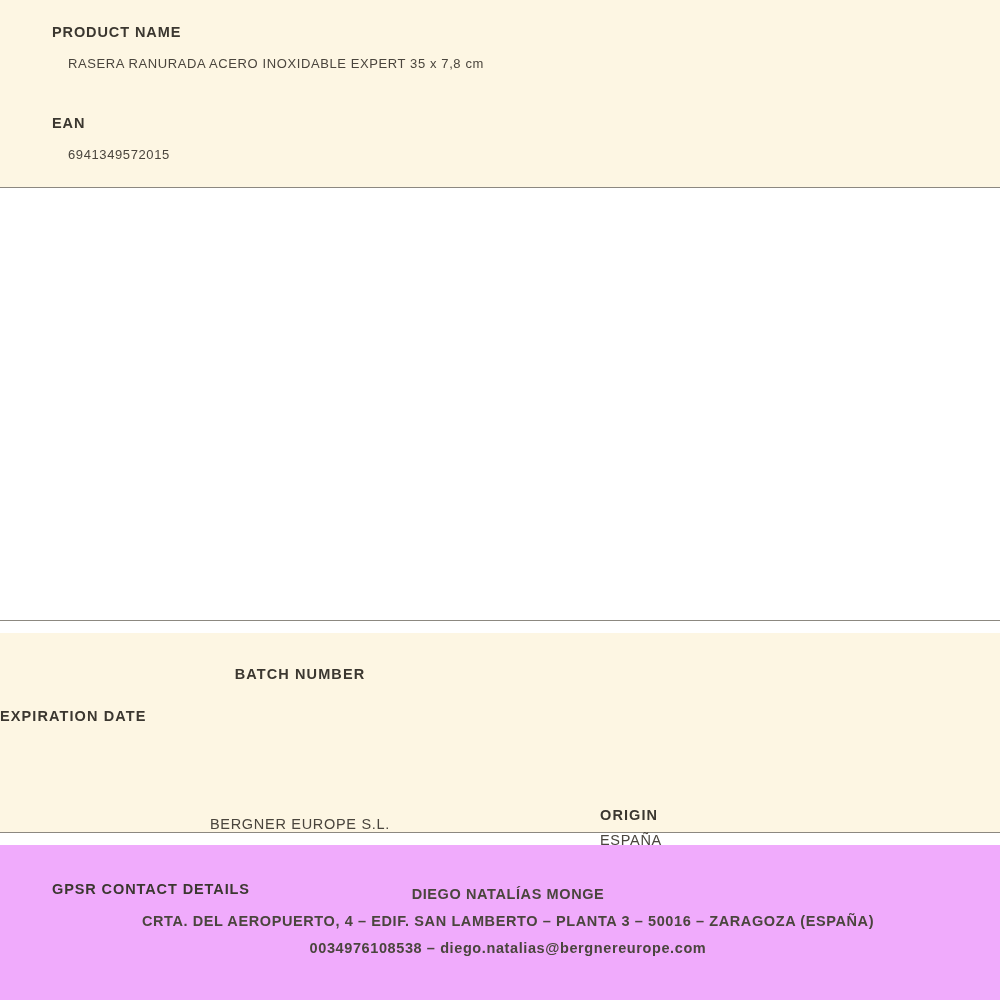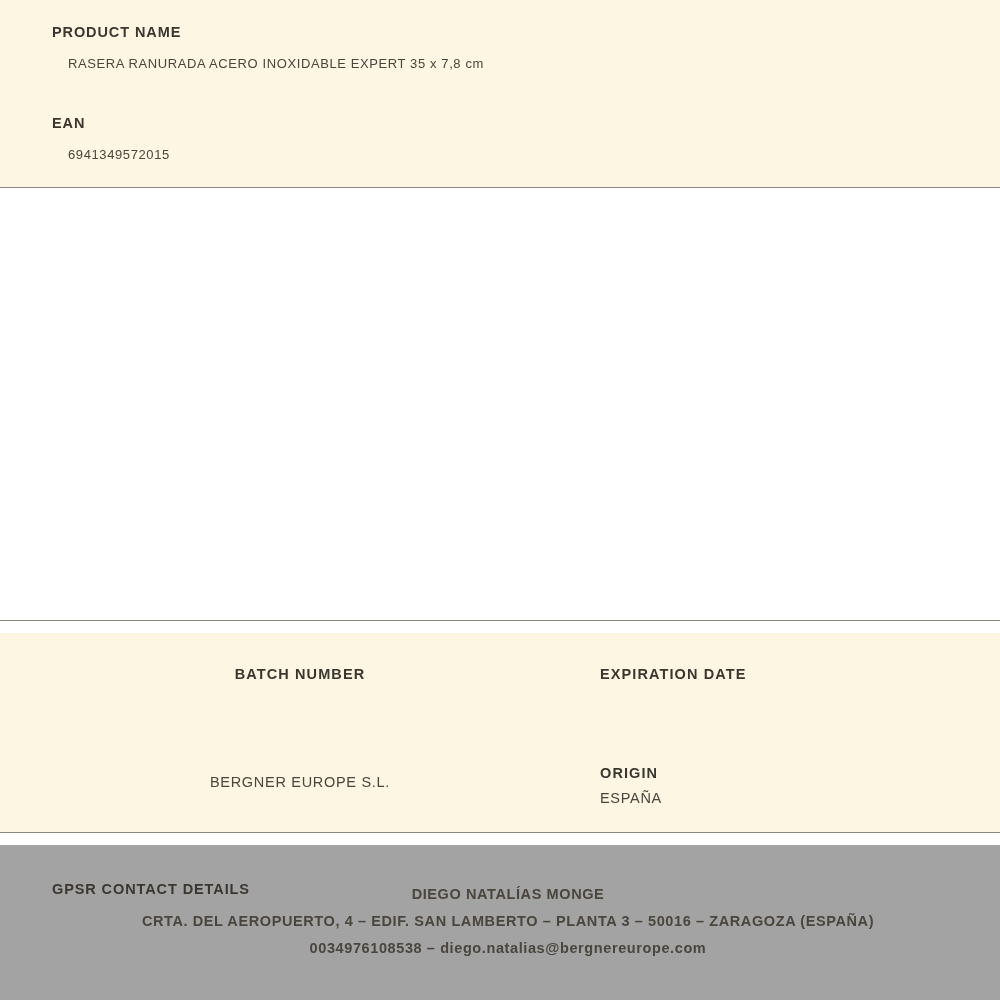--- a/index.html
+++ b/index.html
@@ -67,20 +67,21 @@
     padding: 0;
     height: 200px;
     box-sizing: border-box;
   }
   .info-row {
     display: flex;
     width: 100%;
   }
   .info-row.row-1 {
     padding-top: 33px;
+    flex-direction: column;
   }
   .info-row.row-2 {
     padding-top: 57px;
   }
   .info-title {
     font-size: 14.5px;
     font-weight: bold;
     letter-spacing: 1.1px;
     color: #3b3730;
     margin: 0;
@@ -94,21 +95,21 @@
   }
 
   
   .info-row .col-a { width: 600px; text-align: center; }
   .info-row .col-b { width: 400px; text-align: left; padding-left: 0; }
   .info-row .col-b .info-title,
   .info-row .col-b .info-value { text-align: left; padding-right: 100px; }
 
   
   .footer-block {
-    background: #a3a3a3;
+    background: #f0abfc;
     height: 155px;
     box-sizing: border-box;
     position: relative;
     padding: 36px 36px 0 52px;
   }
   .footer-label {
     position: absolute;
     left: 52px;
     top: 36px;
     font-size: 14.5px;

